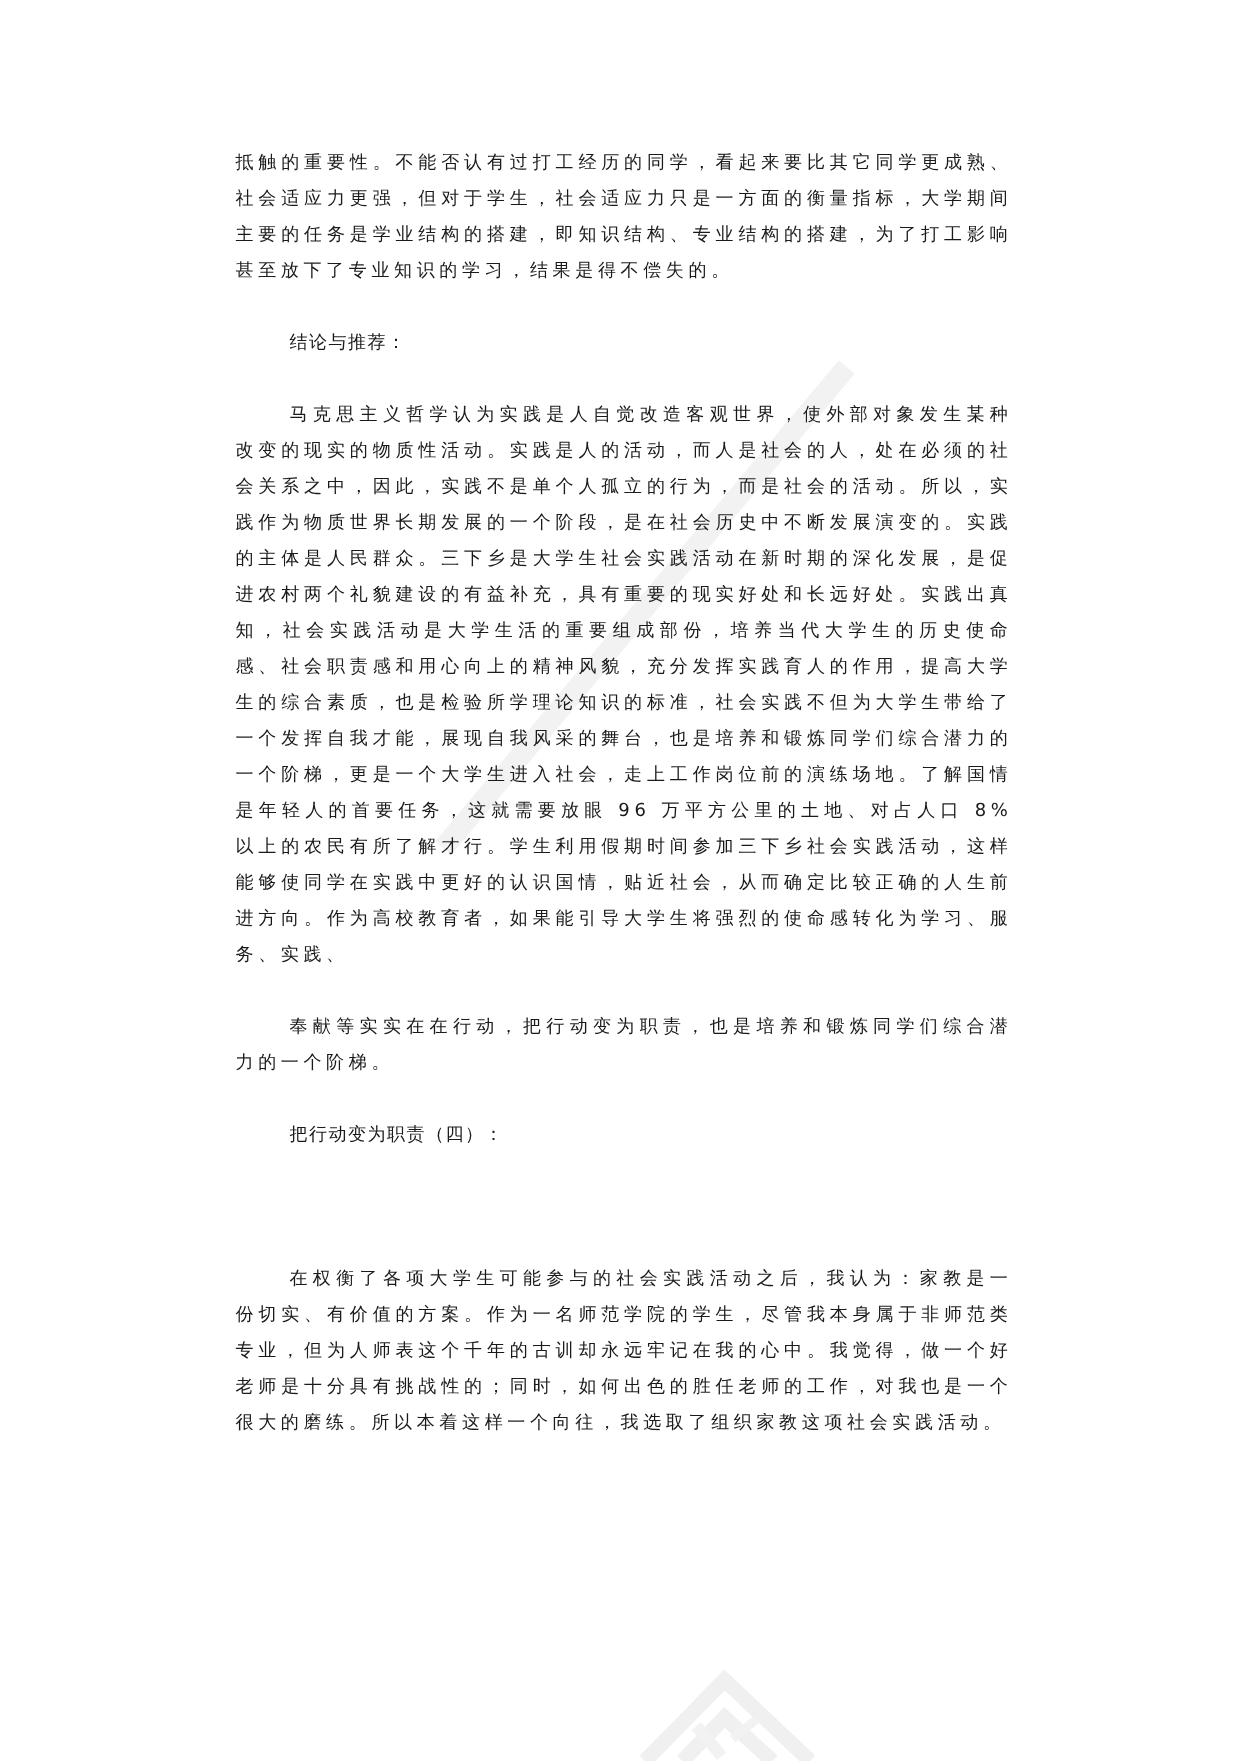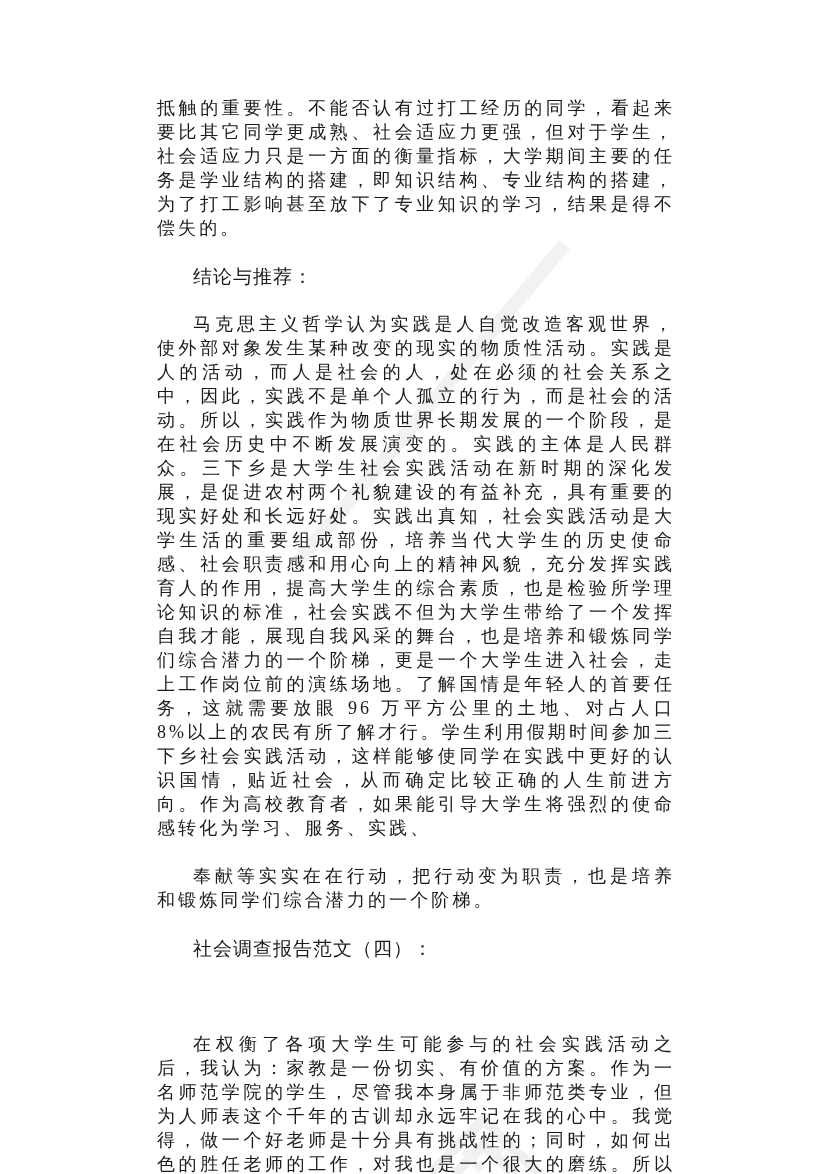--- a/index.html
+++ b/index.html
@@ -24,33 +24,33 @@
     }
     .page {
       position: absolute;
       left: 157px;
       top: 96px;
       width: 518px;
       z-index: 1;
     }
     .p {
       margin: 0;
-      font-size: 18px;
+      font-size: 12px;
       line-height: 24px;
       letter-spacing: 3.1px;
       text-align: justify;
       text-justify: inter-character;
       white-space: normal;
       word-break: break-all;
     }
-    .indent { text-indent: 36px; font-family: Liberation Serif, serif; }
+    .indent { text-indent: 36px; }
     .gap { height: 24px; }
     .heading {
       margin: 0;
-      font-size: 19px;
+      font-size: 12px;
       line-height: 24px;
       letter-spacing: 1px;
       padding-left: 36px;
     }
   </style>
 </head>
 <body>
 
 <svg class="watermark" viewBox="0 0 830 1174" xmlns="http://www.w3.org/2000/svg">
 
@@ -70,19 +70,19 @@
 
 <div class="page">
   <p class="p">抵触的重要性。不能否认有过打工经历的同学，看起来要比其它同学更成熟、社会适应力更强，但对于学生，社会适应力只是一方面的衡量指标，大学期间主要的任务是学业结构的搭建，即知识结构、专业结构的搭建，为了打工影响甚至放下了专业知识的学习，结果是得不偿失的。</p>
   <div class="gap"></div>
   <p class="heading">结论与推荐：</p>
   <div class="gap"></div>
   <p class="p indent">马克思主义哲学认为实践是人自觉改造客观世界，使外部对象发生某种改变的现实的物质性活动。实践是人的活动，而人是社会的人，处在必须的社会关系之中，因此，实践不是单个人孤立的行为，而是社会的活动。所以，实践作为物质世界长期发展的一个阶段，是在社会历史中不断发展演变的。实践的主体是人民群众。三下乡是大学生社会实践活动在新时期的深化发展，是促进农村两个礼貌建设的有益补充，具有重要的现实好处和长远好处。实践出真知，社会实践活动是大学生活的重要组成部份，培养当代大学生的历史使命感、社会职责感和用心向上的精神风貌，充分发挥实践育人的作用，提高大学生的综合素质，也是检验所学理论知识的标准，社会实践不但为大学生带给了一个发挥自我才能，展现自我风采的舞台，也是培养和锻炼同学们综合潜力的一个阶梯，更是一个大学生进入社会，走上工作岗位前的演练场地。了解国情是年轻人的首要任务，这就需要放眼 96 万平方公里的土地、对占人口 8%以上的农民有所了解才行。学生利用假期时间参加三下乡社会实践活动，这样能够使同学在实践中更好的认识国情，贴近社会，从而确定比较正确的人生前进方向。作为高校教育者，如果能引导大学生将强烈的使命感转化为学习、服务、实践、</p>
   <div class="gap"></div>
   <p class="p indent">奉献等实实在在行动，把行动变为职责，也是培养和锻炼同学们综合潜力的一个阶梯。</p>
   <div class="gap"></div>
-  <p class="heading">社会调查报告范文（四）：</p>
+  <p class="heading">把行动变为职责（四）：</p>
   <div class="gap"></div>
   <div class="gap"></div>
   <div class="gap"></div>
   <p class="p indent">在权衡了各项大学生可能参与的社会实践活动之后，我认为：家教是一份切实、有价值的方案。作为一名师范学院的学生，尽管我本身属于非师范类专业，但为人师表这个千年的古训却永远牢记在我的心中。我觉得，做一个好老师是十分具有挑战性的；同时，如何出色的胜任老师的工作，对我也是一个很大的磨练。所以本着这样一个向往，我选取了组织家教这项社会实践活动。</p>
 
 </div>
 
 </body></html>

